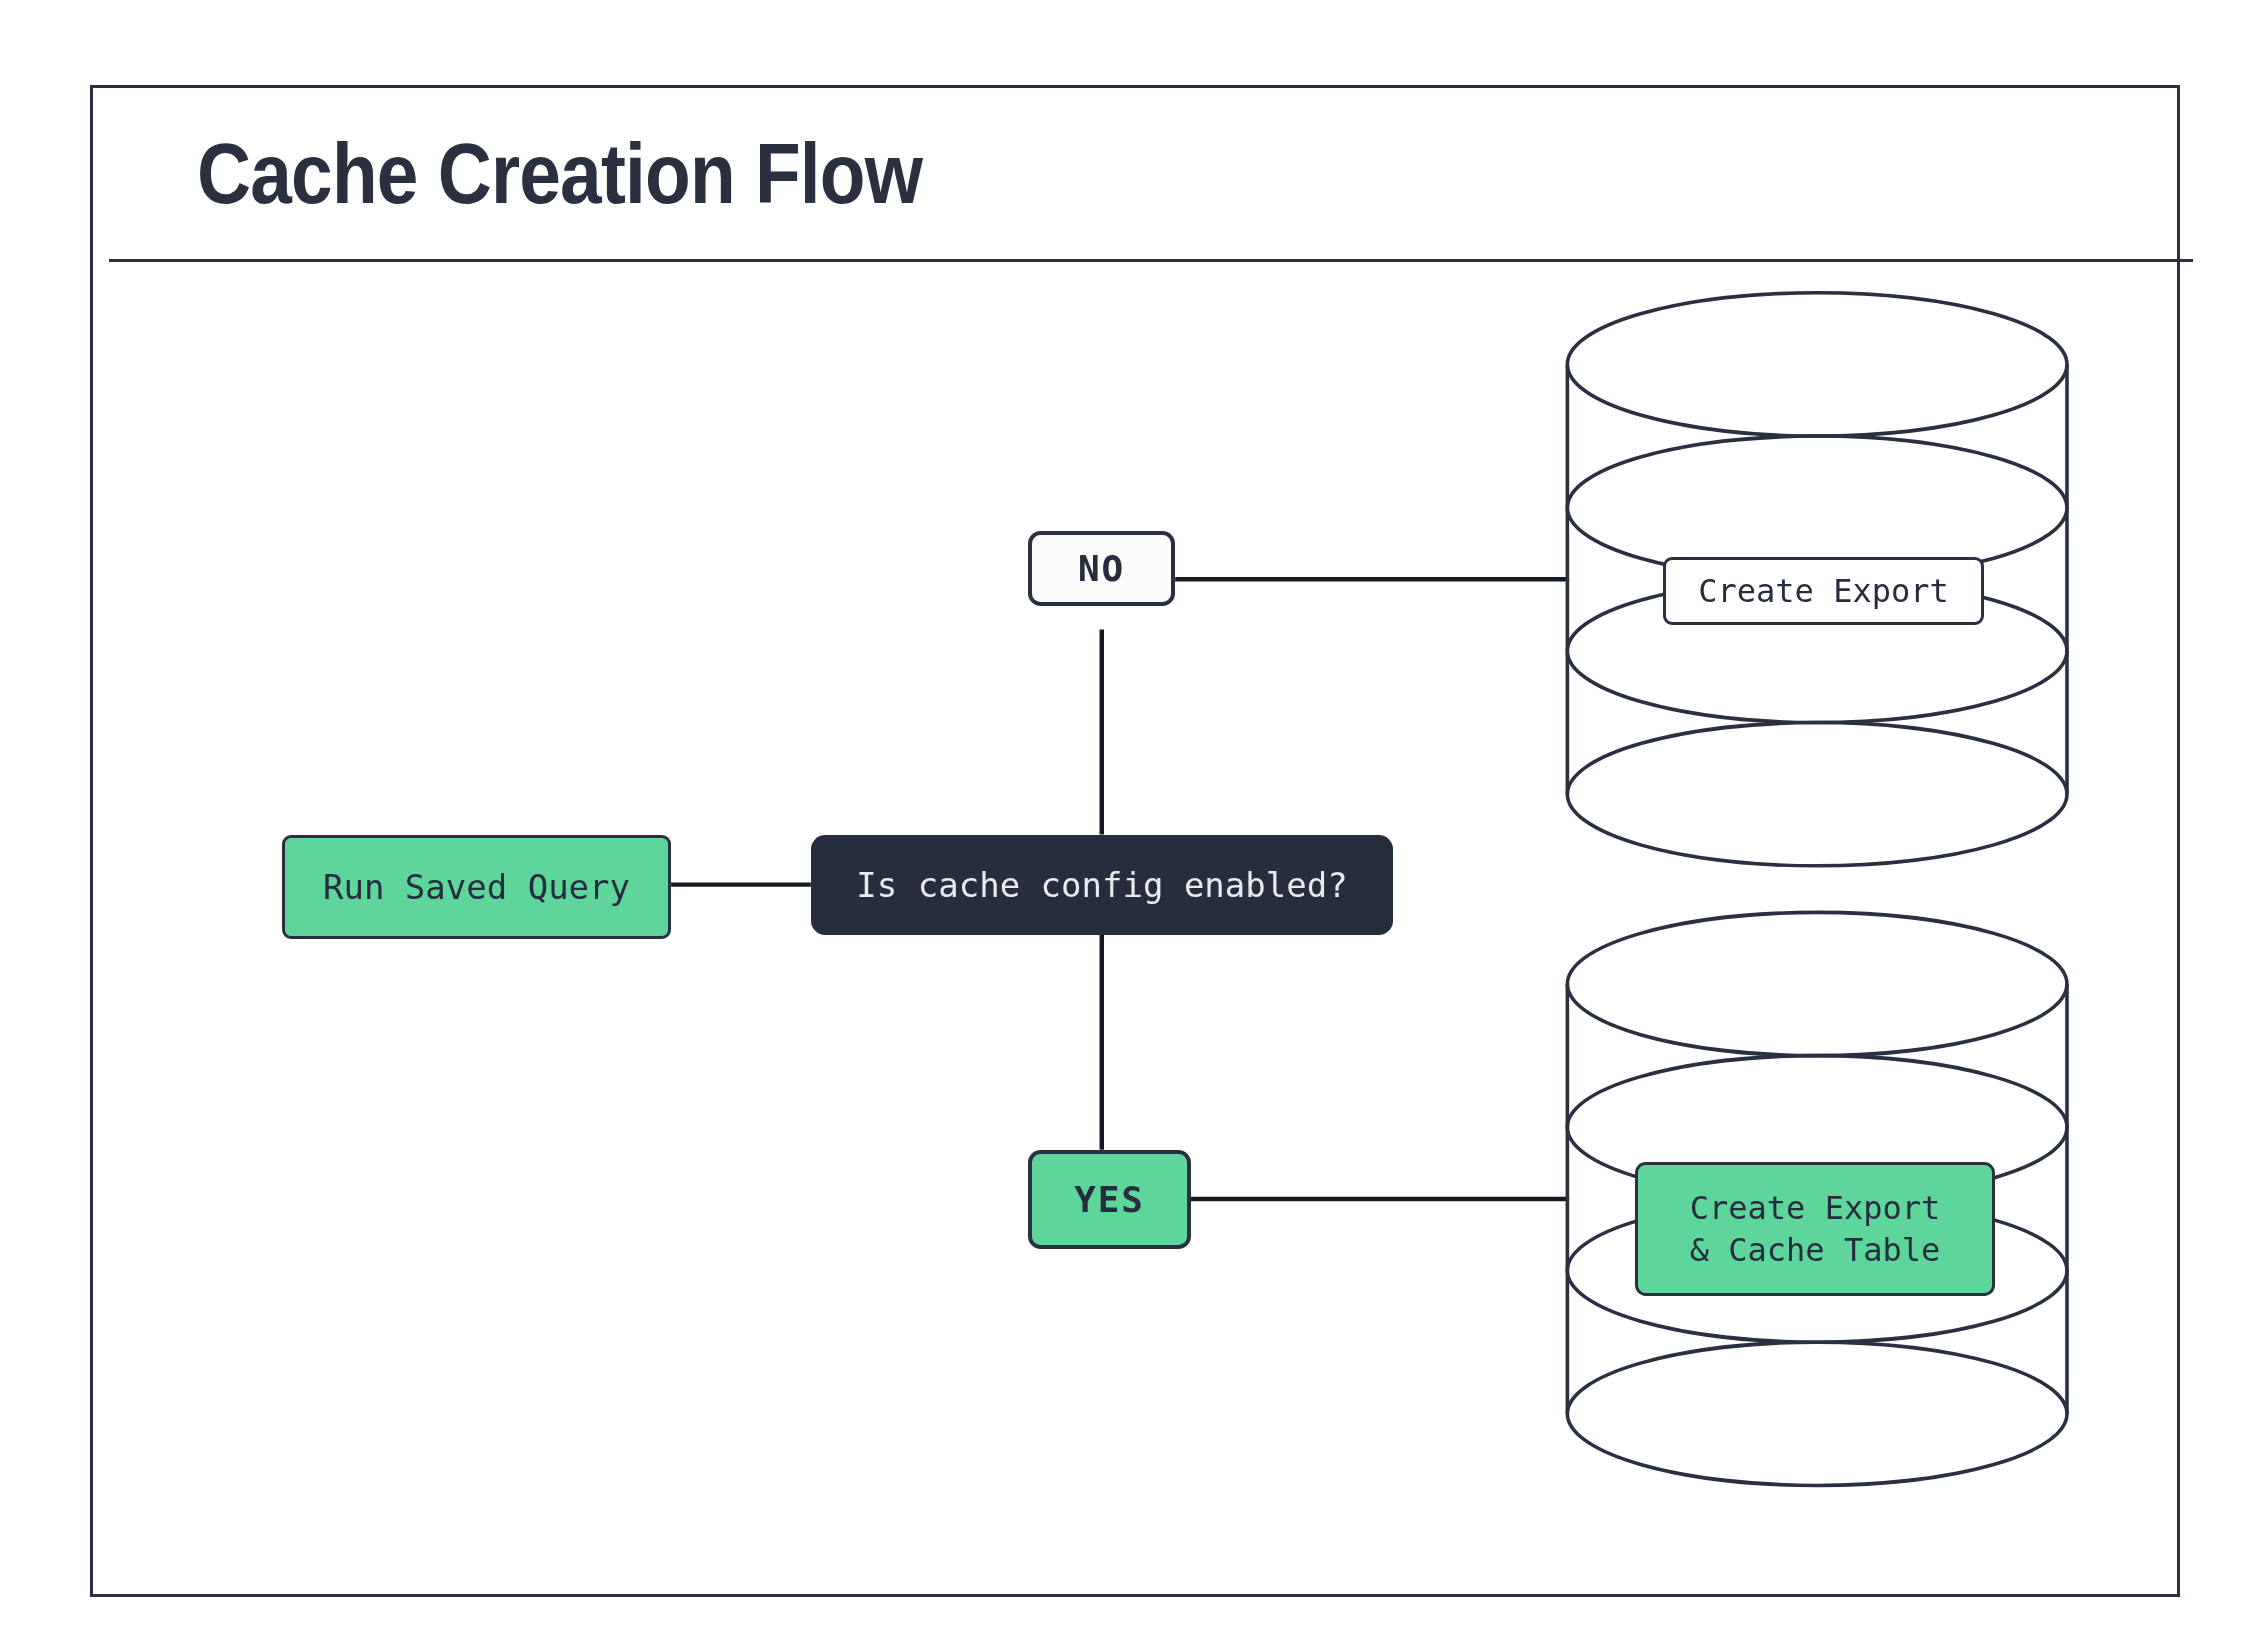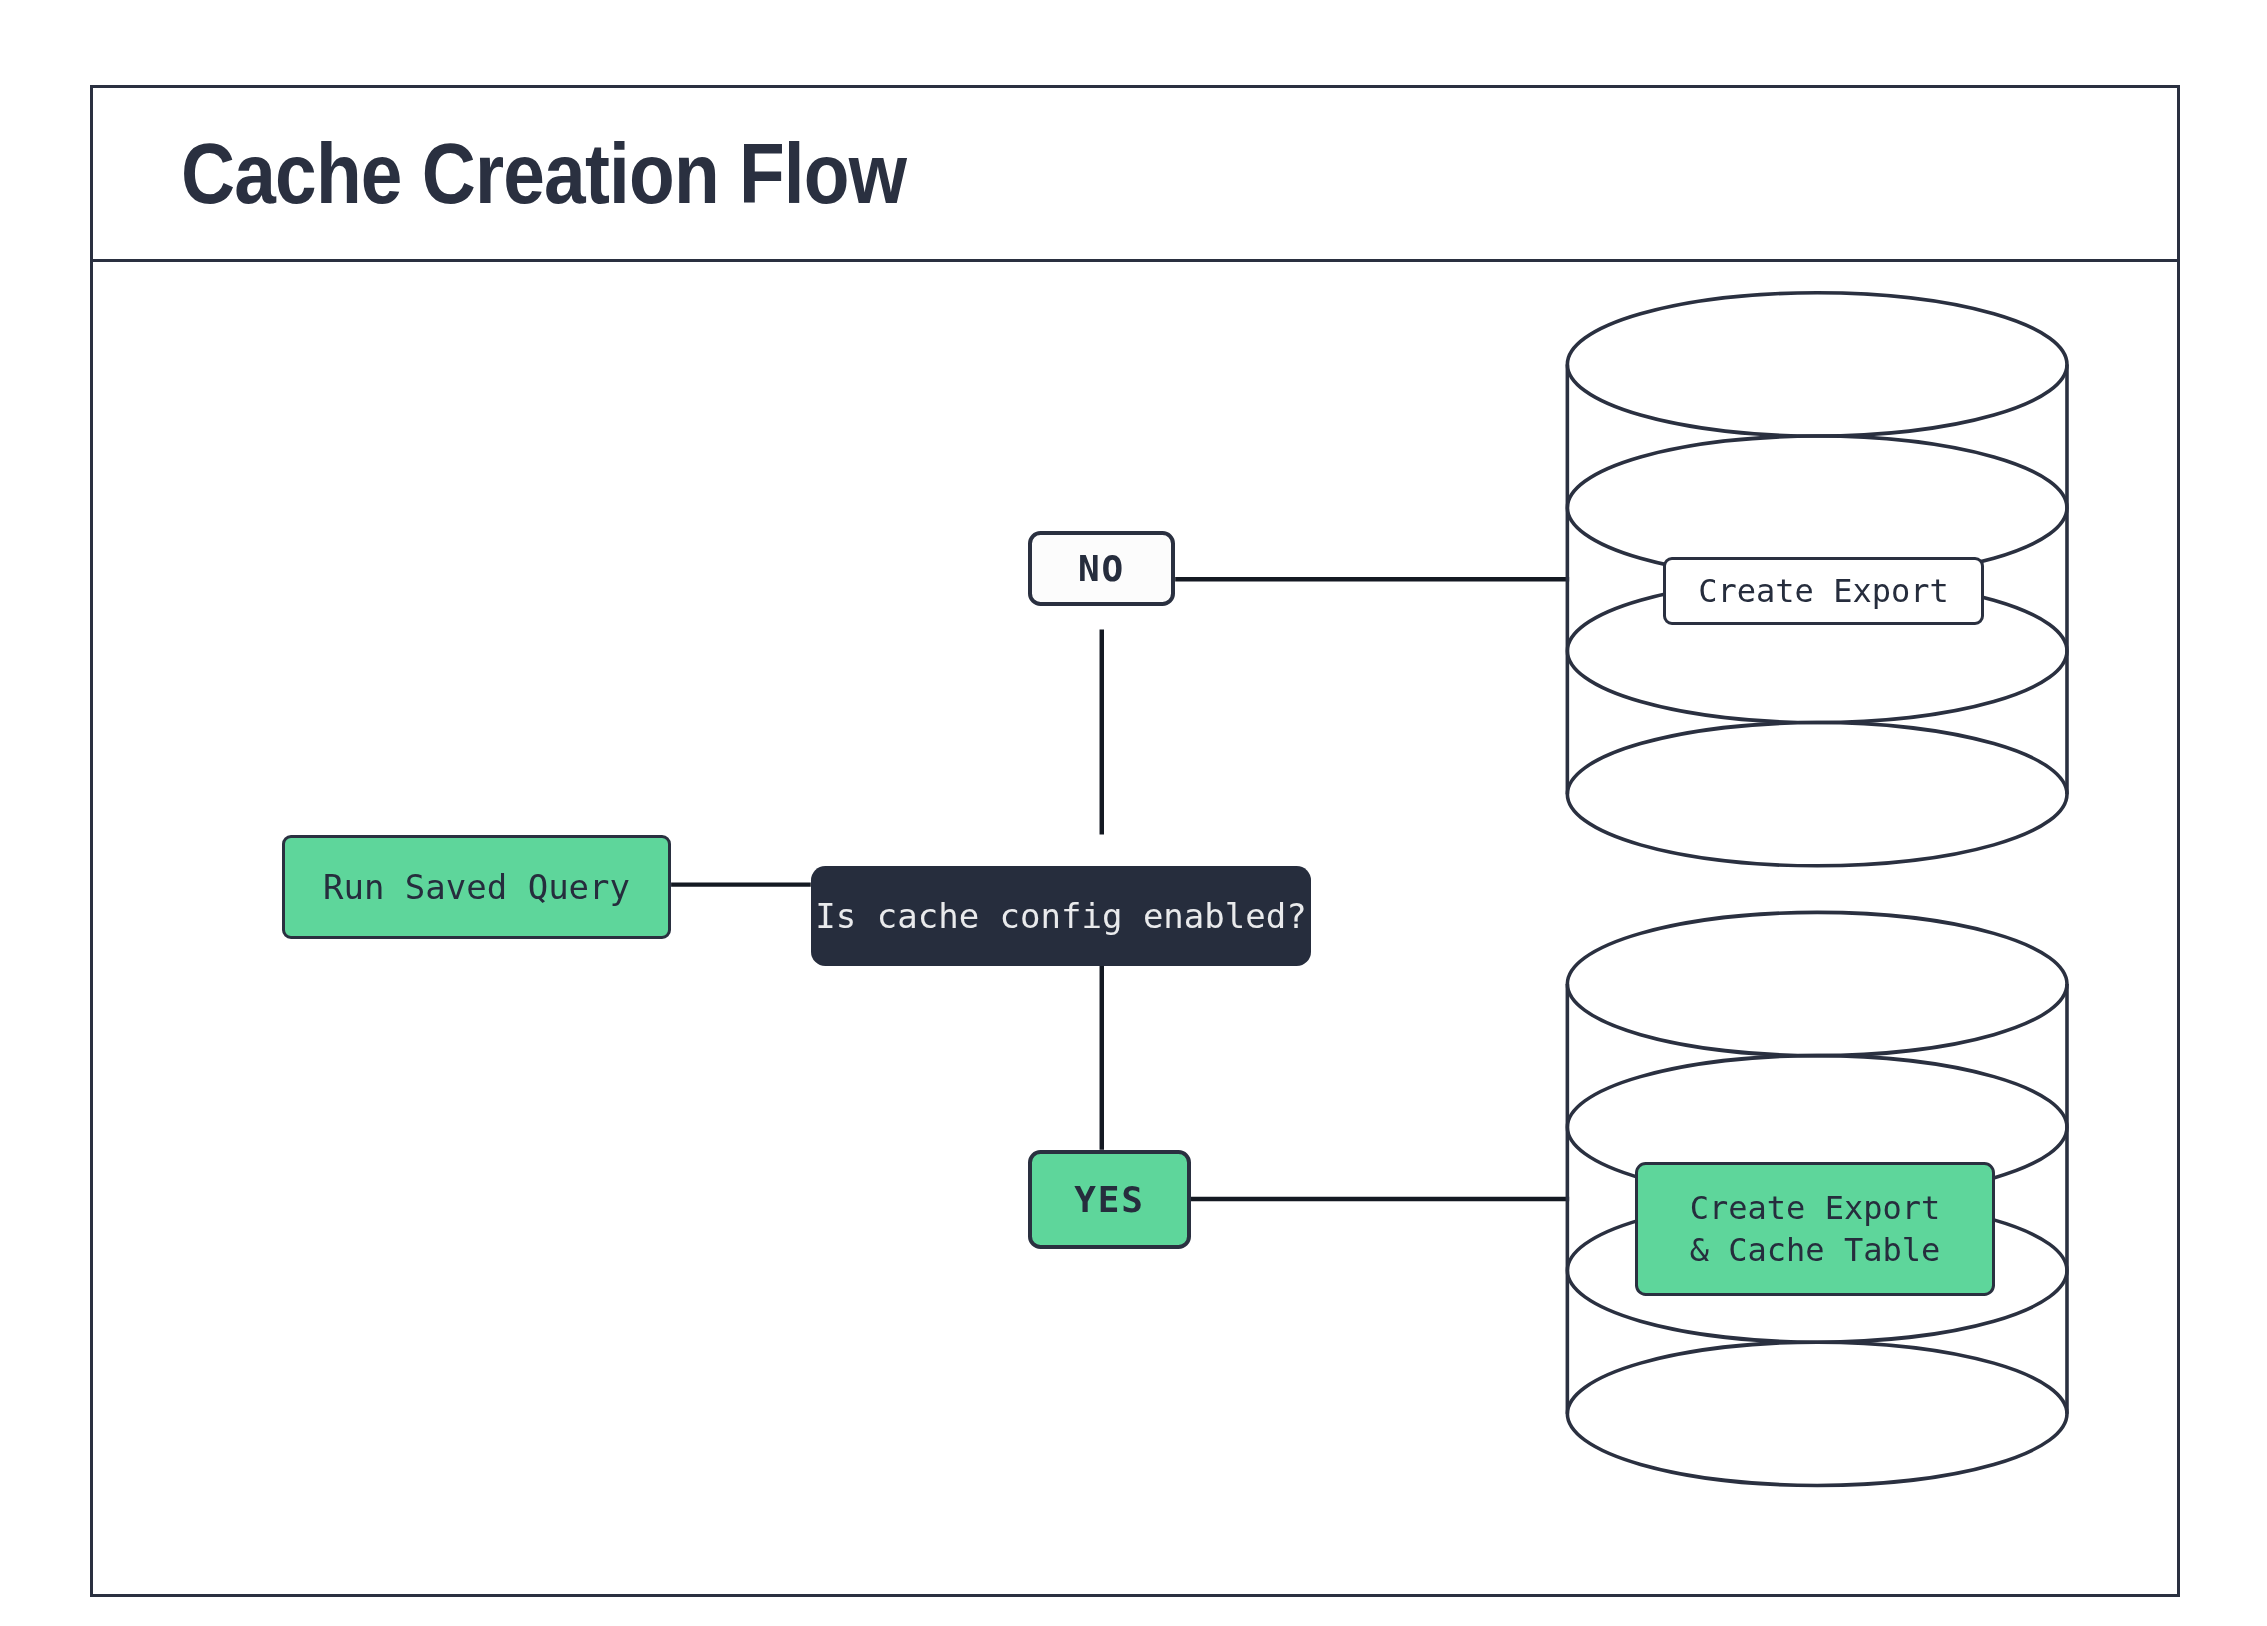--- a/index.html
+++ b/index.html
@@ -14,21 +14,21 @@
   }
   *{margin:0;padding:0;box-sizing:border-box;}
   html,body{width:2268px;height:1626px;background:var(--paper);overflow:hidden;}
   #canvas{position:relative;width:2268px;height:1626px;background:var(--paper);}
 
   .frame{
     position:absolute;left:90px;top:85px;width:2090px;height:1512px;
     border:3.6px solid var(--navy);background:transparent;
   }
   .title-bar{
-    position:absolute;left:0;top:0;width:100%;height:174px;
+    position:absolute;left:16px;top:0;width:100%;height:174px;
     border-bottom:3.6px solid var(--navy);
     display:flex;align-items:center;
   }
   .page-title{
     font-family:"Liberation Sans",sans-serif;
     font-weight:800;font-size:86px;color:var(--navy);
     letter-spacing:-0.9px;margin-left:88px;
     transform:scaleX(.87);transform-origin:left center;
     white-space:nowrap;
   }
@@ -41,23 +41,23 @@
     position:absolute;display:flex;align-items:center;justify-content:center;
     font-family:"DejaVu Sans Mono",monospace;color:var(--text-dark);
     text-align:center;white-space:nowrap;
   }
   .node-run{
     left:282px;top:835px;width:389px;height:104px;
     background:var(--green);border:3.6px solid var(--navy);border-radius:9px;
     font-size:34px;font-weight:500;
   }
   .node-decision{
-    left:811px;top:835px;width:500px;height:100px;
+    left:811px;top:835px;width:582px;height:100px;
     background:var(--navy-fill);border-radius:14.3px;
-    color:var(--text-light);font-size:34px;font-weight:500;margin-top:31px;
+    color:var(--text-light);font-size:34px;font-weight:500;
   }
   .node-no{
     left:1028px;top:531px;width:147px;height:75px;
     background:var(--card);border:4.5px solid var(--navy);border-radius:12.5px;
     font-size:36px;font-weight:700;letter-spacing:1.8px;
   }
   .node-yes{
     left:1028px;top:1150px;width:163px;height:99px;
     background:var(--green);border:4.5px solid var(--navy);border-radius:12.5px;
     font-size:36px;font-weight:700;letter-spacing:1.8px;

